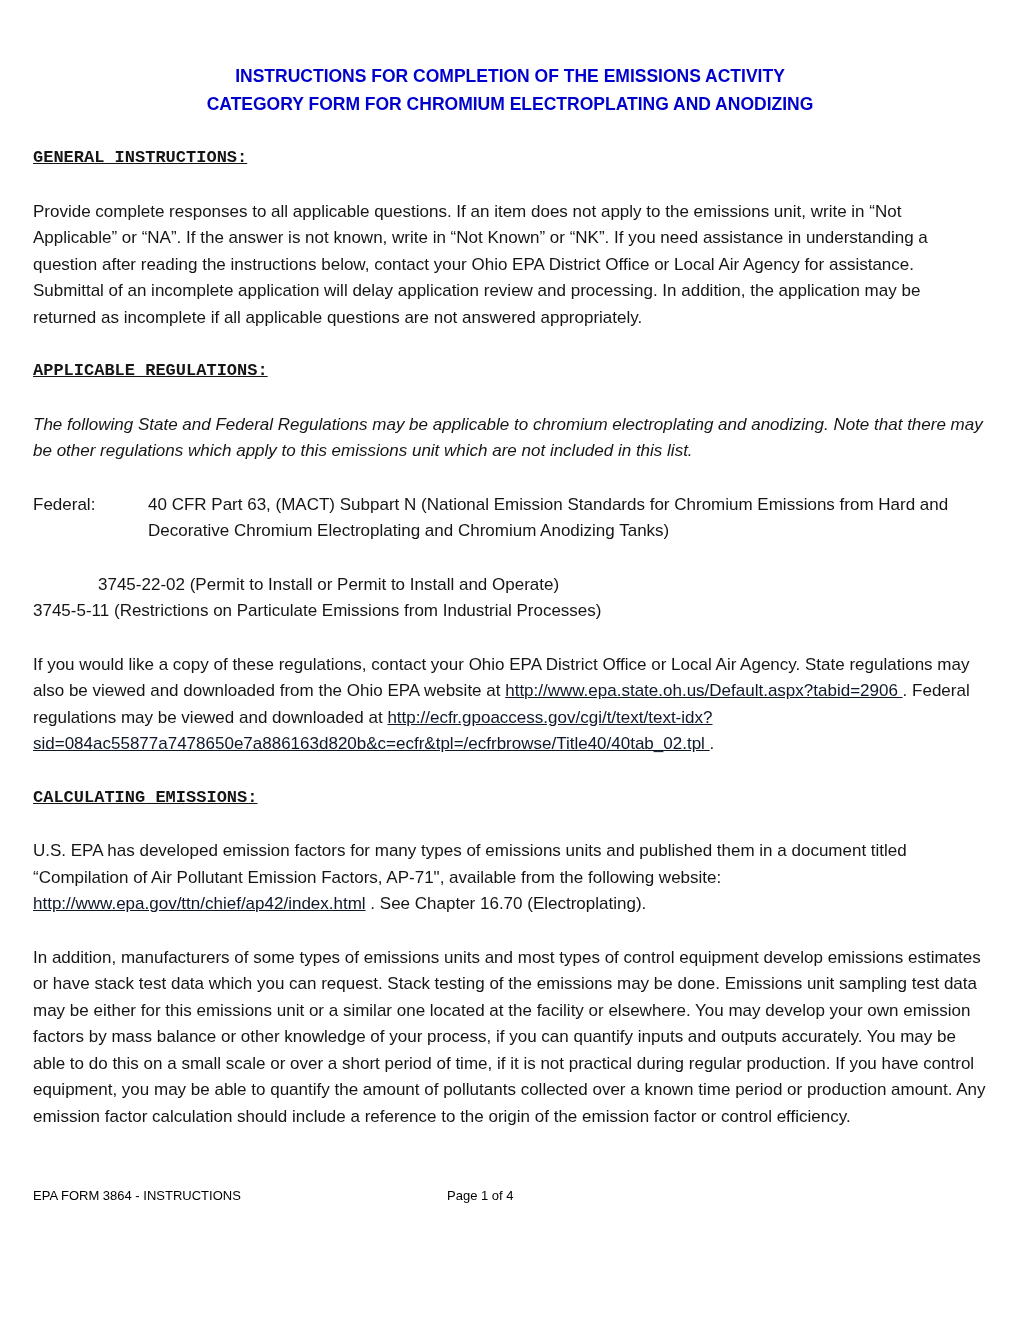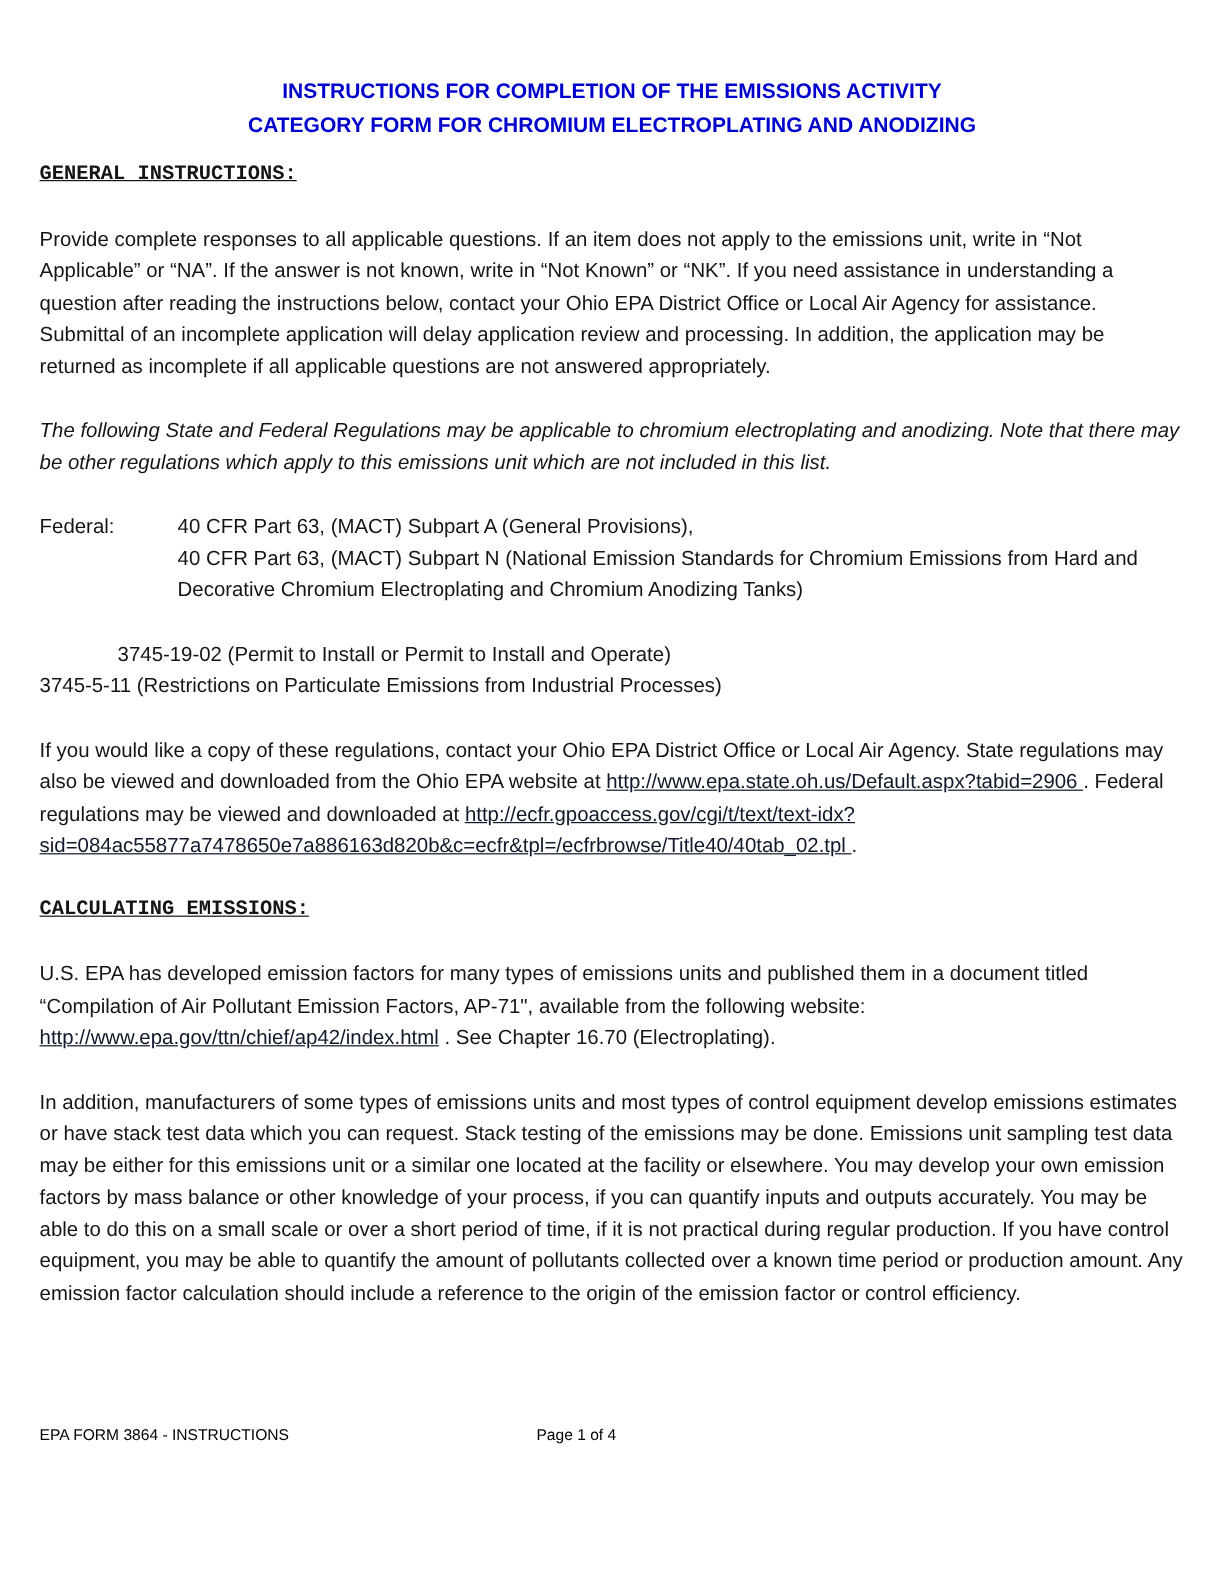--- a/index.html
+++ b/index.html
@@ -20,21 +20,21 @@
     padding: 62px 33px 0 33px;
     font-size: 17px;
     line-height: 26.5px;
   }
   .doc-title {
     text-align: center;
     color: #0000cc;
     font-weight: bold;
     font-size: 17.5px;
     line-height: 28px;
-    margin-bottom: 15px;
+    margin-bottom: 27px;
   }
   .section-heading {
     font-weight: bold;
     text-decoration: underline;
     margin-bottom: 27px;
     font-family: Liberation Mono, monospace;
   }
   .para {
     margin-bottom: 27px;
   }
@@ -75,34 +75,34 @@
 
   <div class="doc-title">
     <div>INSTRUCTIONS FOR COMPLETION OF THE EMISSIONS ACTIVITY</div>
     <div>CATEGORY FORM FOR CHROMIUM ELECTROPLATING AND ANODIZING</div>
   </div>
 
   <div class="section-heading">GENERAL INSTRUCTIONS:</div>
 
   <div class="para">Provide complete responses to all applicable questions.  If an item does not apply to the emissions unit, write in “Not Applicable” or “NA”.  If the answer is not known, write in “Not Known” or “NK”.   If you need assistance in understanding a question after reading the instructions below, contact your Ohio EPA District Office or Local Air Agency for assistance.  Submittal of an incomplete application will delay application review and processing.  In addition, the application may be returned as incomplete if all applicable questions are not answered appropriately.</div>
 
+  <div class="section-heading">APPLICABLE REGULATIONS:</div>
 
   <div class="para italic">The following State and Federal Regulations may be applicable to chromium electroplating and anodizing.  Note that there may be other regulations which apply to this emissions unit which are not included in this list.</div>
 
   <div class="reg-row">
     <div class="reg-label">Federal:</div>
     <div class="reg-content">
-      <div>40 CFR Part 63, (MACT) Subpart A (General Provisions),</div>
       <div>40 CFR Part 63, (MACT) Subpart N (National Emission Standards for Chromium Emissions from Hard and Decorative Chromium Electroplating and Chromium Anodizing Tanks)</div>
     </div>
   </div>
 
   <div class="reg-row">
     <div class="reg-content">
-      <div class="indent-extra">3745-19-02 (Permit to Install or Permit to Install and Operate)</div>
+      <div class="indent-extra">3745-22-02 (Permit to Install or Permit to Install and Operate)</div>
       <div>3745-5-11 (Restrictions on Particulate Emissions from Industrial Processes)</div>
     </div>
   </div>
 
   <div class="para">
     <span>If you would like a copy of these regulations, contact your Ohio EPA District Office or Local Air Agency.  State regulations may also be viewed and downloaded from the Ohio EPA website at </span><a class="doclink"><span>http://www.epa.state.oh.us/Default.aspx?tabid=2906 </span></a><span>.  Federal regulations may be viewed and downloaded at </span><a class="doclink"><span>http://ecfr.gpoaccess.gov/cgi/t/text/text-idx?</span><wbr><span>sid=084ac55877a7478650e7a886163d820b&amp;c=ecfr&amp;tpl=/ecfrbrowse/Title40/40tab_02.tpl </span></a><span>.</span>
   </div>
 
   <div class="section-heading">CALCULATING EMISSIONS:</div>
 

